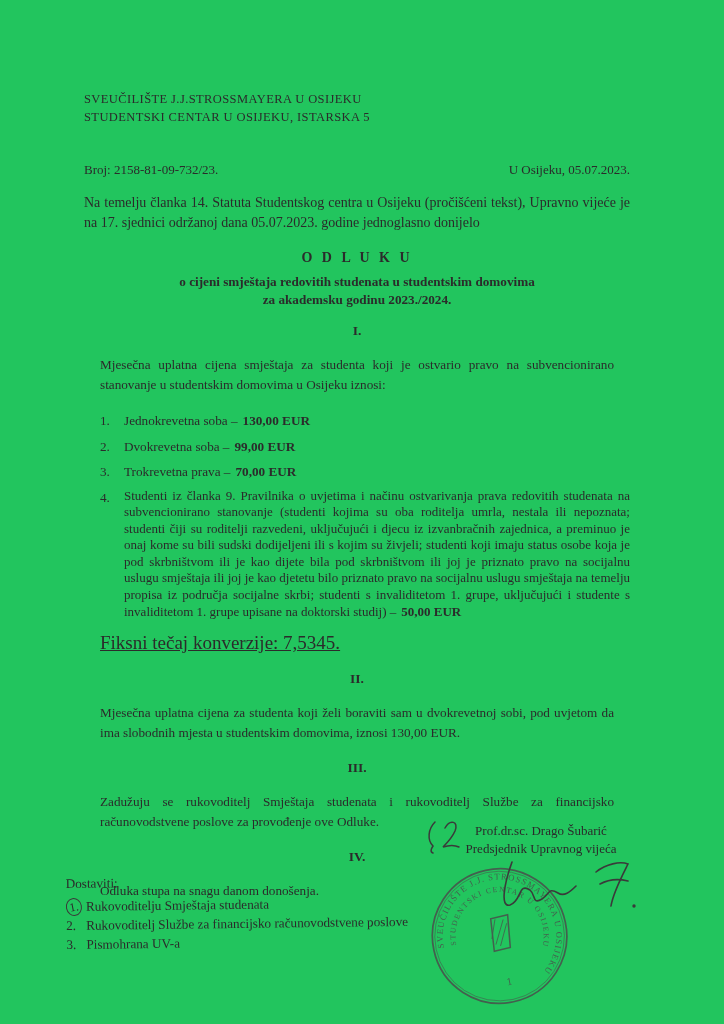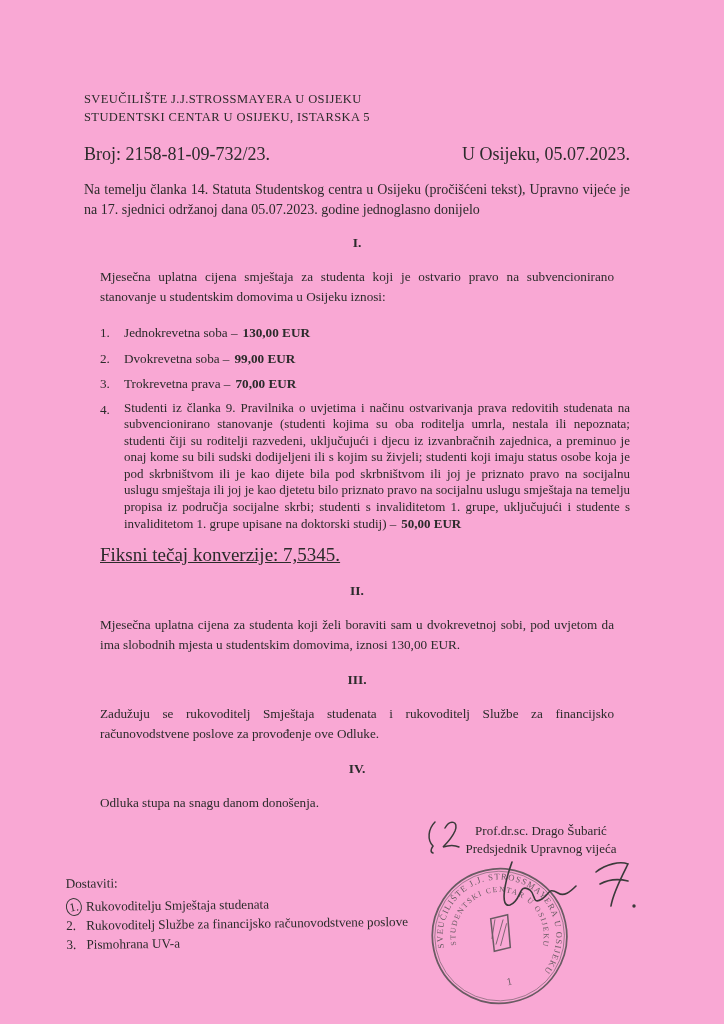--- a/index.html
+++ b/index.html
@@ -1,28 +1,28 @@
 <!DOCTYPE html>
 <html><head>
 <meta charset="utf-8">
 <style>
   html,body{margin:0;padding:0;background:#d9d9d9;}
   .page{
     position:relative;
     width:724px;height:1024px;
-    background:#f9a8d4;
+    background:#22c55e;
     font-family:"Liberation Serif","DejaVu Serif",serif;
     color:#2b2b2b;
     overflow:hidden;
     filter:blur(.25px);
     box-sizing:border-box;
     padding:90px 94px 0 84px;
   }
   .hdr-line{font-size:12.5px;line-height:18px;letter-spacing:.4px;}
-  .ref-row{margin-top:18px;display:flex;justify-content:space-between;font-size:18px;}
+  .ref-row{margin-top:36px;display:flex;justify-content:space-between;font-size:13px;}
   .place-date{position:relative;top:0;}
   .preamble{margin-top:15px;font-size:14px;line-height:20px;text-align:justify;}
   .title-block{margin-top:16px;text-align:center;}
   .title-main{font-weight:bold;font-size:14px;letter-spacing:3px;line-height:18px;margin-bottom:6px;}
   .title-sub{font-weight:bold;font-size:13.2px;line-height:17.5px;}
   .sec-heading{margin-top:14px;text-align:center;font-weight:bold;font-size:13.5px;line-height:17px;}
   .sec-body{font-size:13.2px;line-height:20px;text-align:justify;margin:16px;}
   .price-list{margin-top:7px;}
   .list-row{display:flex;margin:0 0 6px 16px;font-size:13.2px;line-height:19.5px;}
   .list-row .num{width:24px;flex:none;}
@@ -51,20 +51,25 @@
     <div class="hdr-line">STUDENTSKI CENTAR U OSIJEKU, ISTARSKA 5</div>
   </div>
 
   <div class="ref-row">
     <span>Broj: 2158-81-09-732/23.</span>
     <span class="place-date">U Osijeku, 05.07.2023.</span>
   </div>
 
   <p class="preamble">Na temelju članka 14. Statuta Studentskog centra u Osijeku (pročišćeni tekst), Upravno vijeće je na 17. sjednici održanoj dana 05.07.2023. godine jednoglasno donijelo</p>
 
+  <div class="title-block">
+    <div class="title-main">O D L U K U</div>
+    <div class="title-sub">o cijeni smještaja redovitih studenata u studentskim domovima</div>
+    <div class="title-sub">za akademsku godinu 2023./2024.</div>
+  </div>
 
   <div class="sec-heading">I.</div>
   <p class="sec-body">Mjesečna uplatna cijena smještaja za studenta koji je ostvario pravo na subvencionirano stanovanje u studentskim domovima u Osijeku iznosi:</p>
 
   <div class="price-list">
     <div class="list-row">
       <span class="num">1.</span>
       <span>Jednokrevetna soba –</span>
       <span class="price">130,00 EUR</span>
     </div>

